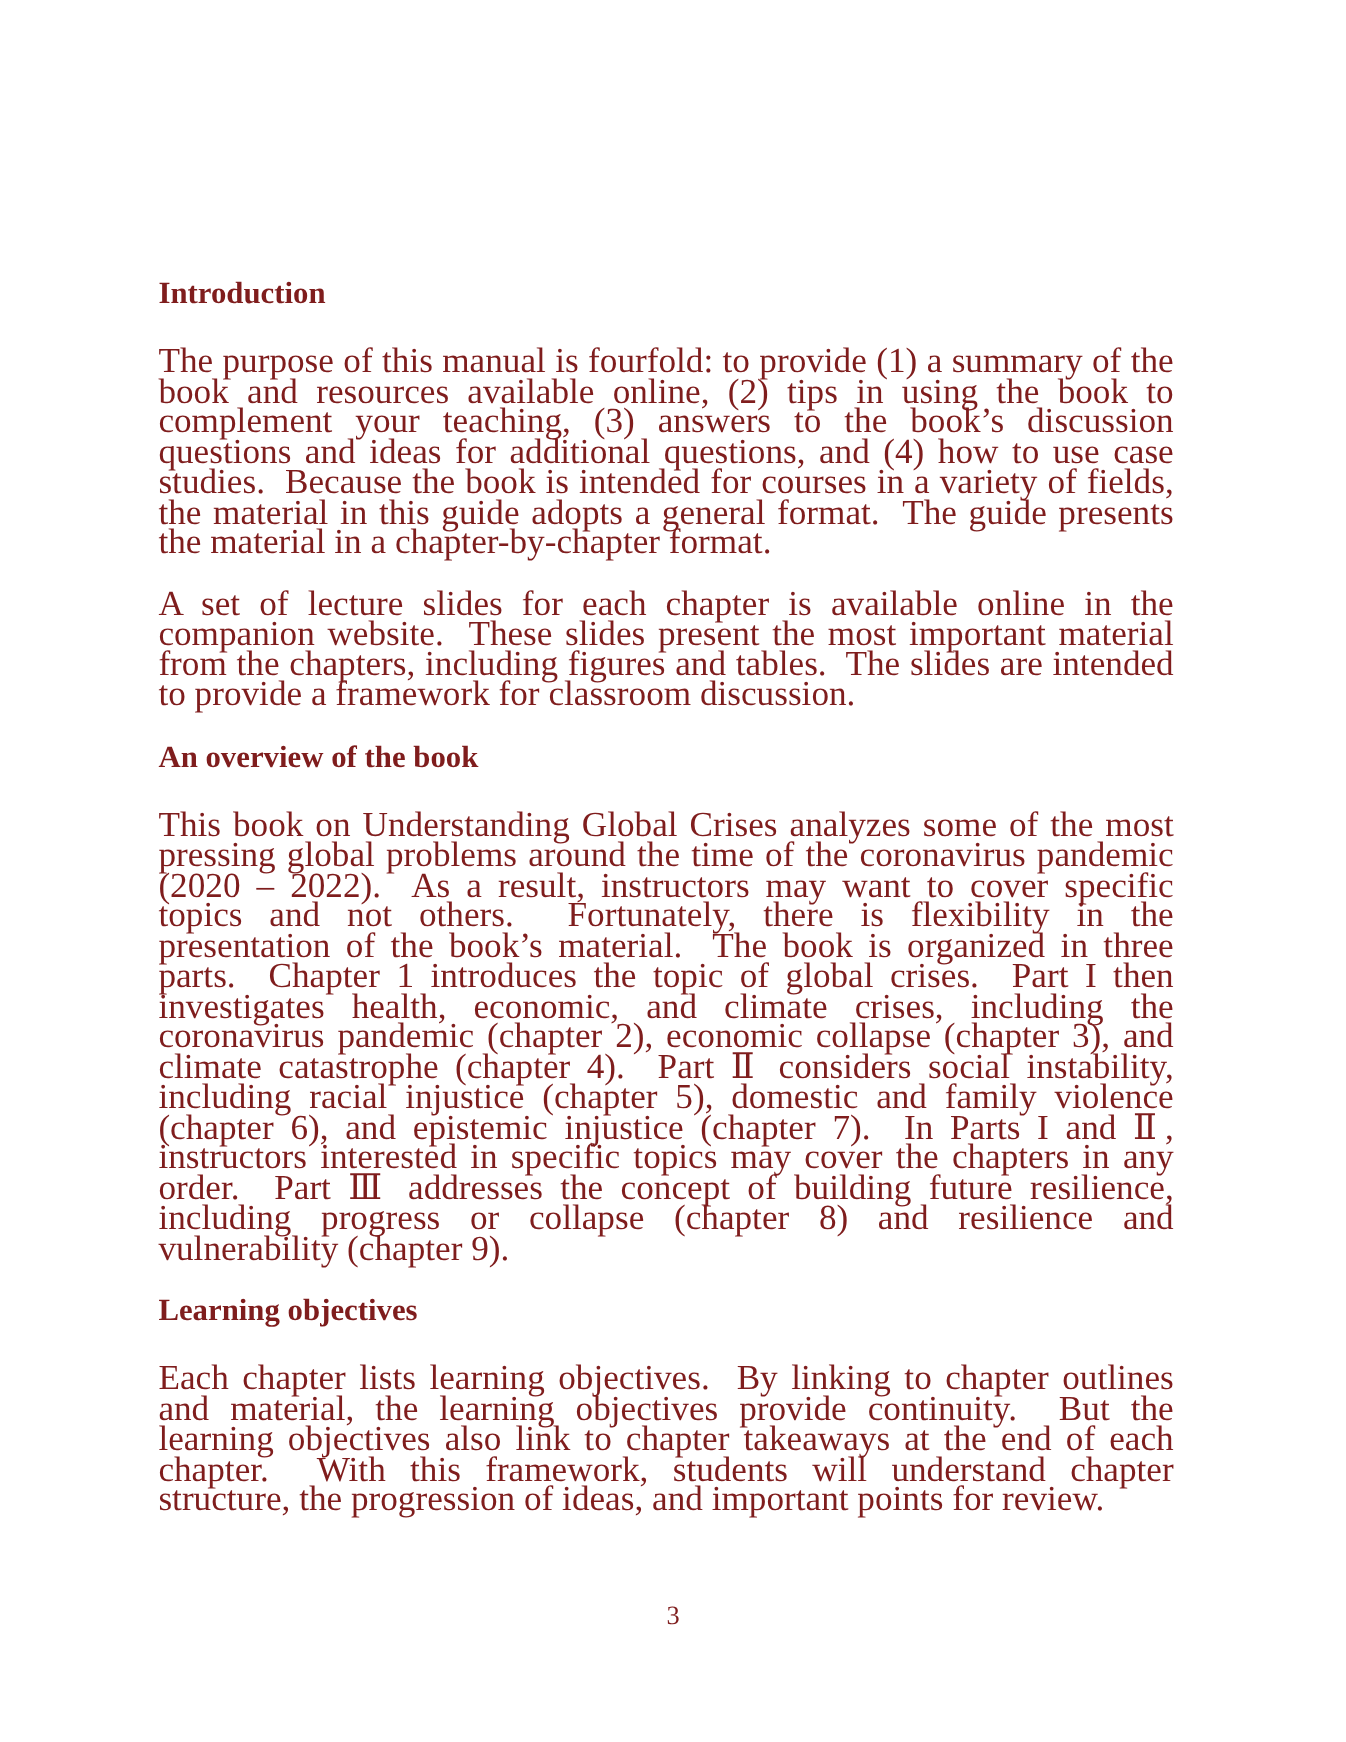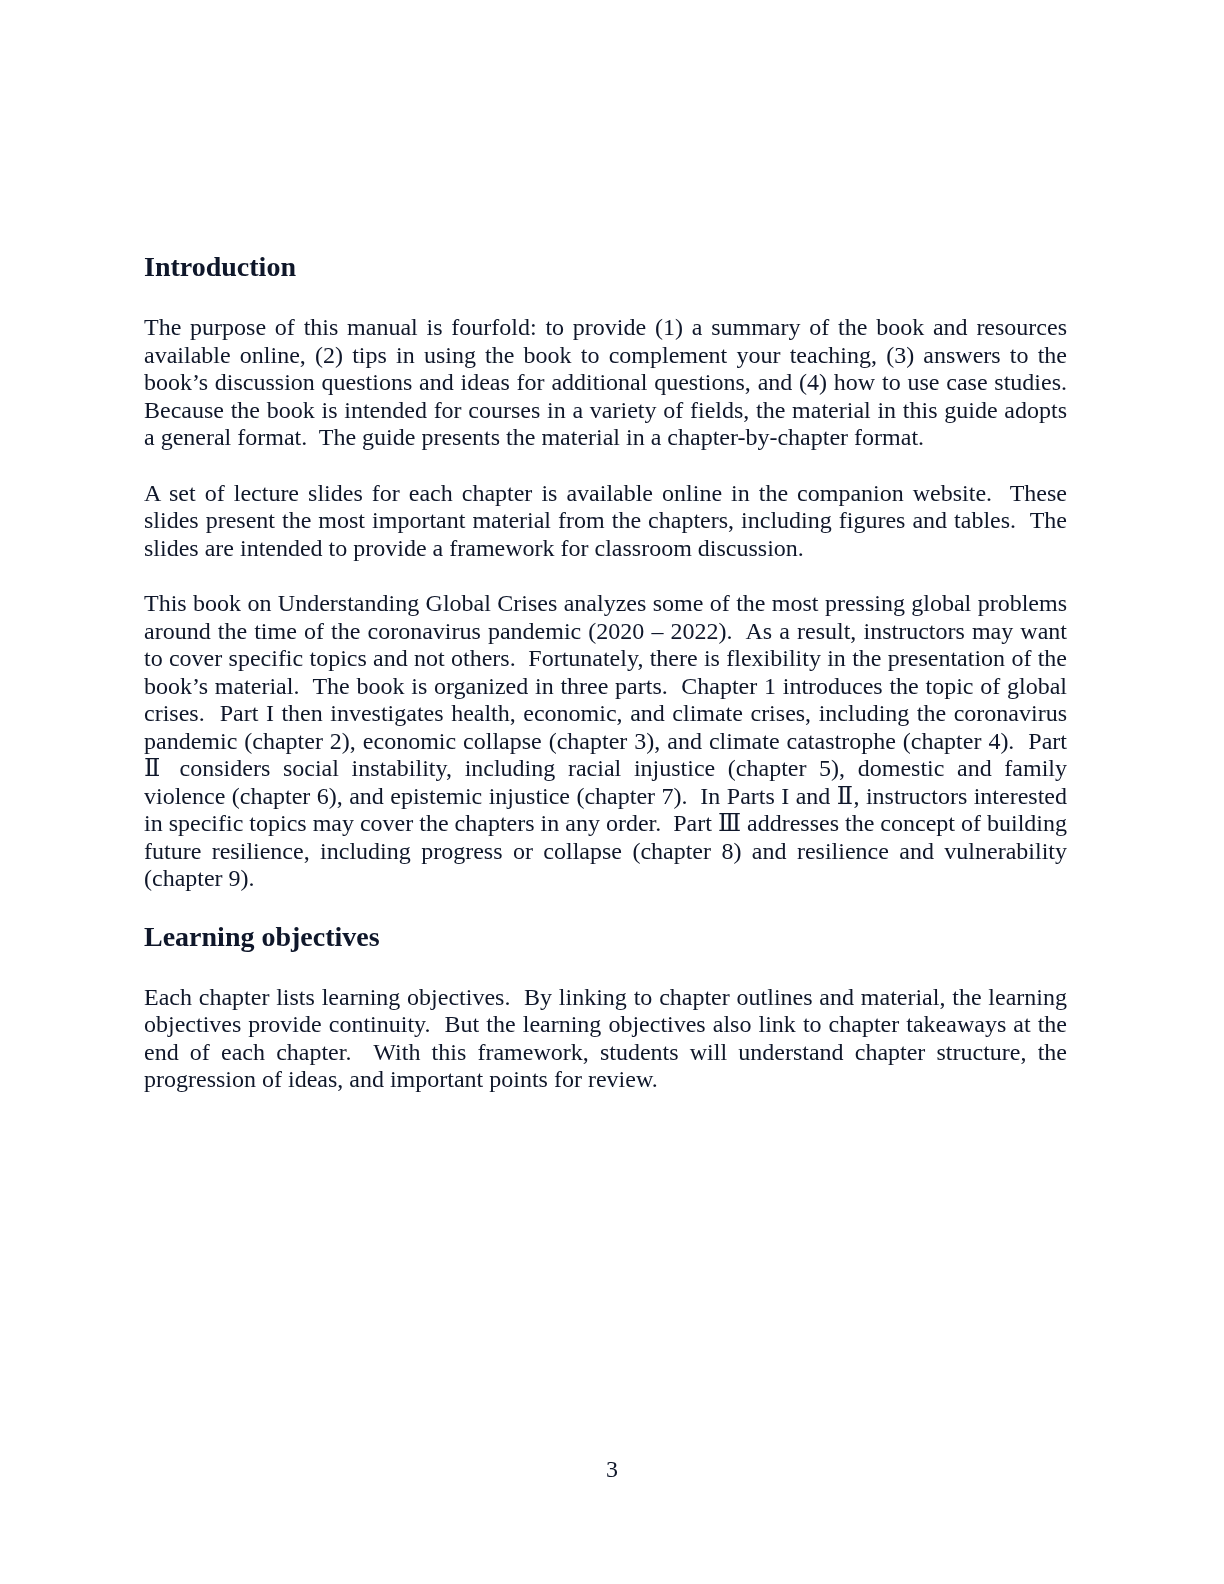--- a/index.html
+++ b/index.html
@@ -5,40 +5,40 @@
   html, body {
     margin: 0;
     padding: 0;
     background: #ffffff;
   }
   .page {
     position: relative;
     width: 1224px;
     height: 1584px;
     background: #ffffff;
-    color: #0f172a;
+    color: #7f1d1d;
     font-family: "Liberation Serif", "DejaVu Serif", serif;
     overflow: hidden;
   }
   .content {
     position: absolute;
     left: 144px;
     top: 251px;
     width: 936px;
   }
   .section-heading {
     font-size: 28px;
     line-height: 32px;
     font-weight: bold;
     margin: 0 0 31px 0;
     text-align: left;
     letter-spacing: 0;
   }
   .body-paragraph {
-    font-size: 24px;
+    font-size: 32px;
     line-height: 27.5px;
     margin: 0 13px 28px 0;
     text-align: justify;
     white-space: pre-wrap;
   }
   .italic {
   }
   .page-number {
     position: absolute;
     top: 1456px;
@@ -58,20 +58,21 @@
     <section>
       <h2 class="section-heading">Introduction</h2>
       <p class="body-paragraph">The purpose of this manual is fourfold: to provide (1) a summary of the book and resources available online, (2) tips in using the book to complement your teaching, (3) answers to the book’s discussion questions and ideas for additional questions, and (4) how to use case studies.  Because the book is intended for courses in a variety of fields, the material in this guide adopts a general format.  The guide presents the material in a chapter-by-chapter format.</p>
     </section>
 
     <section>
       <p class="body-paragraph">A set of lecture slides for each chapter is available online in the companion website.  These slides present the most important material from the chapters, including figures and tables.  The slides are intended to provide a framework for classroom discussion.</p>
     </section>
 
     <section>
+      <h2 class="section-heading">An overview of the book</h2>
       <p class="body-paragraph"><span>This book on </span><span class="italic">Understanding Global Crises</span><span> analyzes some of the most pressing global problems around the time of the coronavirus pandemic (2020 – 2022).  As a result, instructors may want to cover specific topics and not others.  Fortunately, there is flexibility in the presentation of the book’s material.  The book is organized in three parts.  Chapter 1 introduces the topic of global crises.  Part I then investigates health, economic, and climate crises, including the coronavirus pandemic (chapter 2), economic collapse (chapter 3), and climate catastrophe (chapter 4).  Part Ⅱ considers social instability, including racial injustice (chapter 5), domestic and family violence (chapter 6), and epistemic injustice (chapter 7).  In Parts I and Ⅱ, instructors interested in specific topics may cover the chapters in any order.  Part Ⅲ addresses the concept of building future resilience, including progress or collapse (chapter 8) and resilience and vulnerability (chapter 9).</span></p>
     </section>
 
     <section>
       <h2 class="section-heading">Learning objectives</h2>
       <p class="body-paragraph">Each chapter lists learning objectives.  By linking to chapter outlines and material, the learning objectives provide continuity.  But the learning objectives also link to chapter takeaways at the end of each chapter.  With this framework, students will understand chapter structure, the progression of ideas, and important points for review.</p>
     </section>
 
     <section>
     </section>

